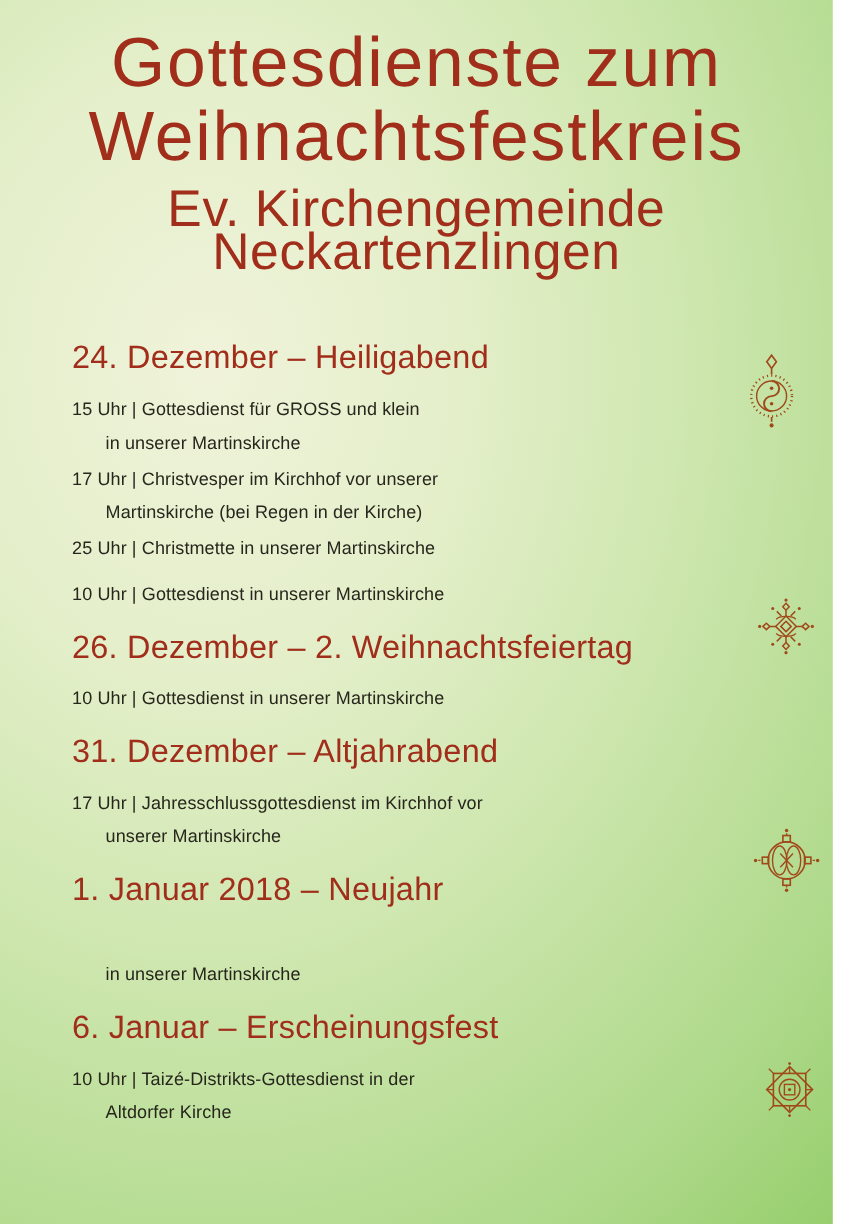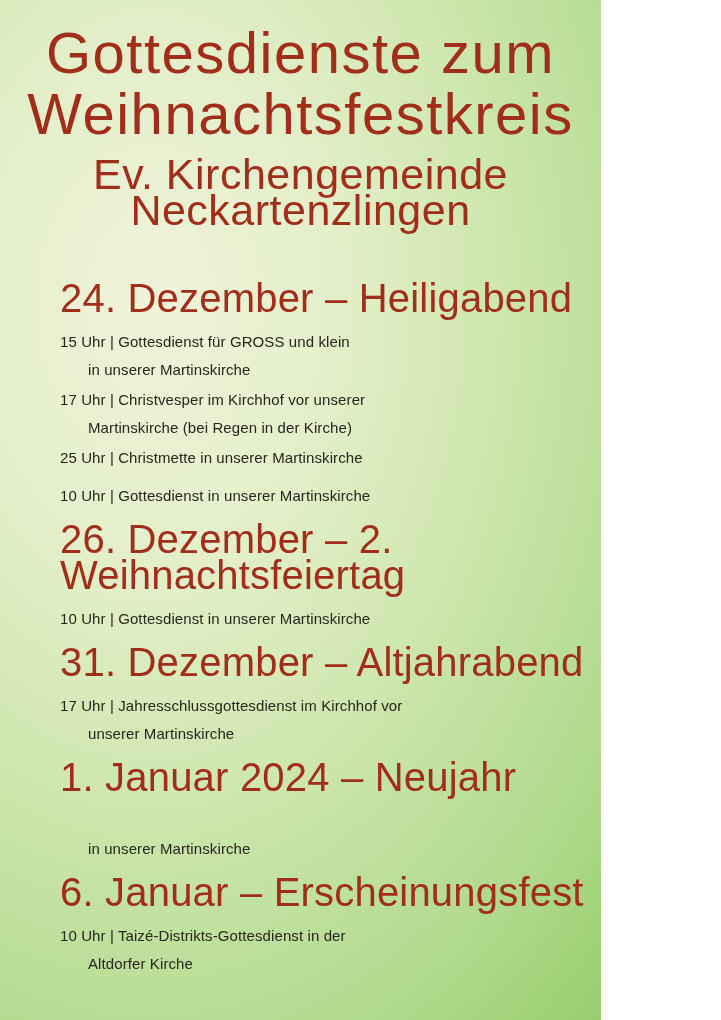--- a/index.html
+++ b/index.html
@@ -1,20 +1,20 @@
 <!DOCTYPE html>
 <html lang="de"><head>
 <meta charset="utf-8">
 <style>
   html, body { margin: 0; padding: 0; }
   body { width: 721px; height: 1020px; }
 
   .poster {
     position: relative;
-    width: 601px;
+    width: 694px;
     height: 1020px;
     overflow: hidden;
     font-family: "Liberation Sans", sans-serif;
     background:
       radial-gradient(135% 115% at 25% 30%,
         #f0f3da 0%,
         #e4efca 22%,
         #cfe7b0 42%,
         #aed98a 68%,
         #93cc68 85%,
@@ -43,21 +43,21 @@
   }
 
   
   .schedule {
     margin: 52px 20px 0 60px;
     width: 600px;
   }
   .event { margin: 0 0 10px 0; }
   .event-heading {
     margin: 11px 0 12px 0;
-    font-size: 40px;
+    font-size: 27px;
     line-height: 36px;
     font-weight: normal;
     color: #a12d1b;
     letter-spacing: 0.2px;
   }
   .entry {
     margin: 0 0 2px 0;
     padding-left: 28px;
     text-indent: -28px;
     font-size: 15px;
@@ -104,21 +104,21 @@
       <h2 class="event-heading">26. Dezember – 2. Weihnachtsfeiertag</h2>
       <p class="entry"><span class="entry-line">10 Uhr | Gottesdienst in unserer Martinskirche</span></p>
     </section>
 
     <section class="event">
       <h2 class="event-heading">31. Dezember – Altjahrabend</h2>
       <p class="entry"><span class="entry-line">17 Uhr | Jahresschlussgottesdienst im Kirchhof vor</span><br><span class="entry-line">unserer Martinskirche</span></p>
     </section>
 
     <section class="event">
-      <h2 class="event-heading">1. Januar 2024 – Neujahr</h2>
+      <h2 class="event-heading">1. Januar 2018 – Neujahr</h2>
       <p class="entry"><br><span class="entry-line">in unserer Martinskirche</span></p>
     </section>
 
     <section class="event">
       <h2 class="event-heading">6. Januar – Erscheinungsfest</h2>
       <p class="entry"><span class="entry-line">10 Uhr | Taizé-Distrikts-Gottesdienst in der</span><br><span class="entry-line">Altdorfer Kirche</span></p>
     </section>
 
   </main>
 

